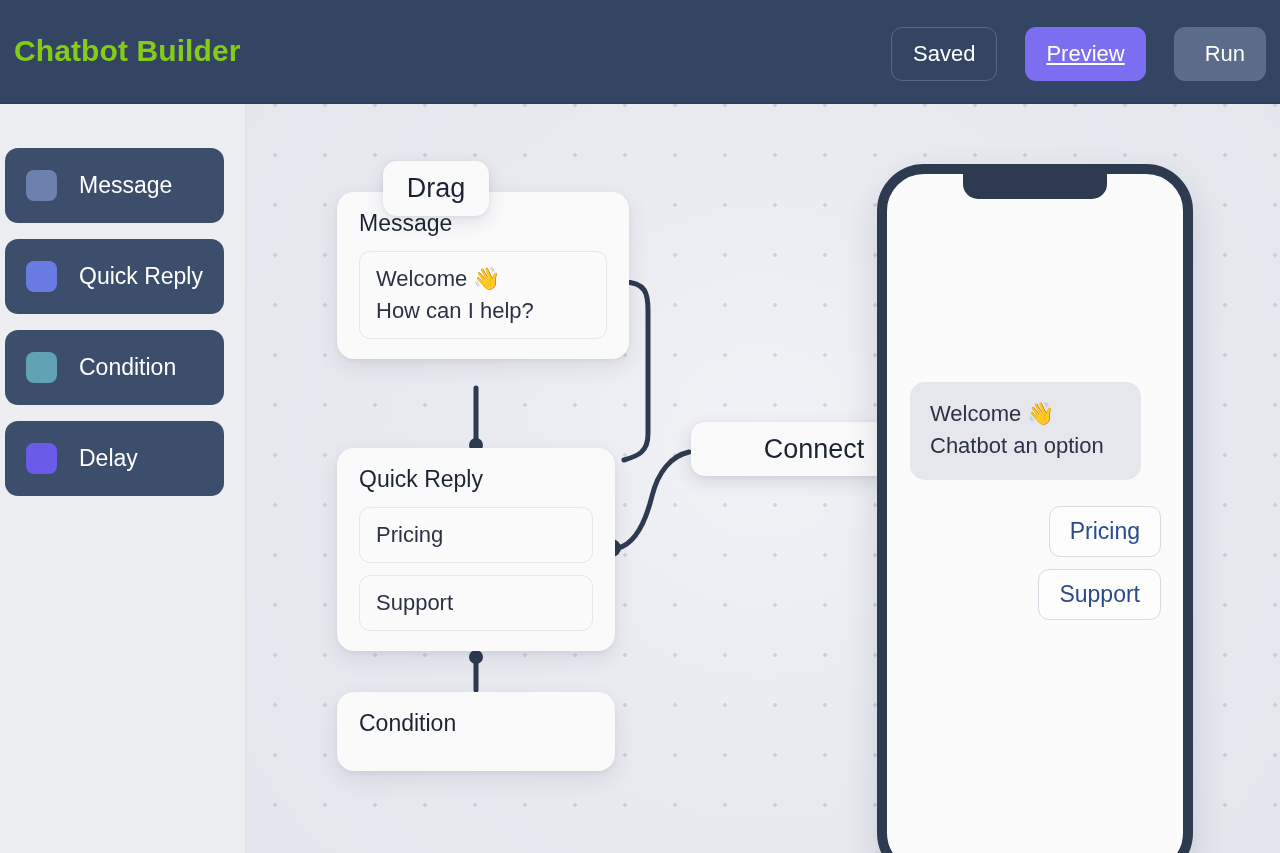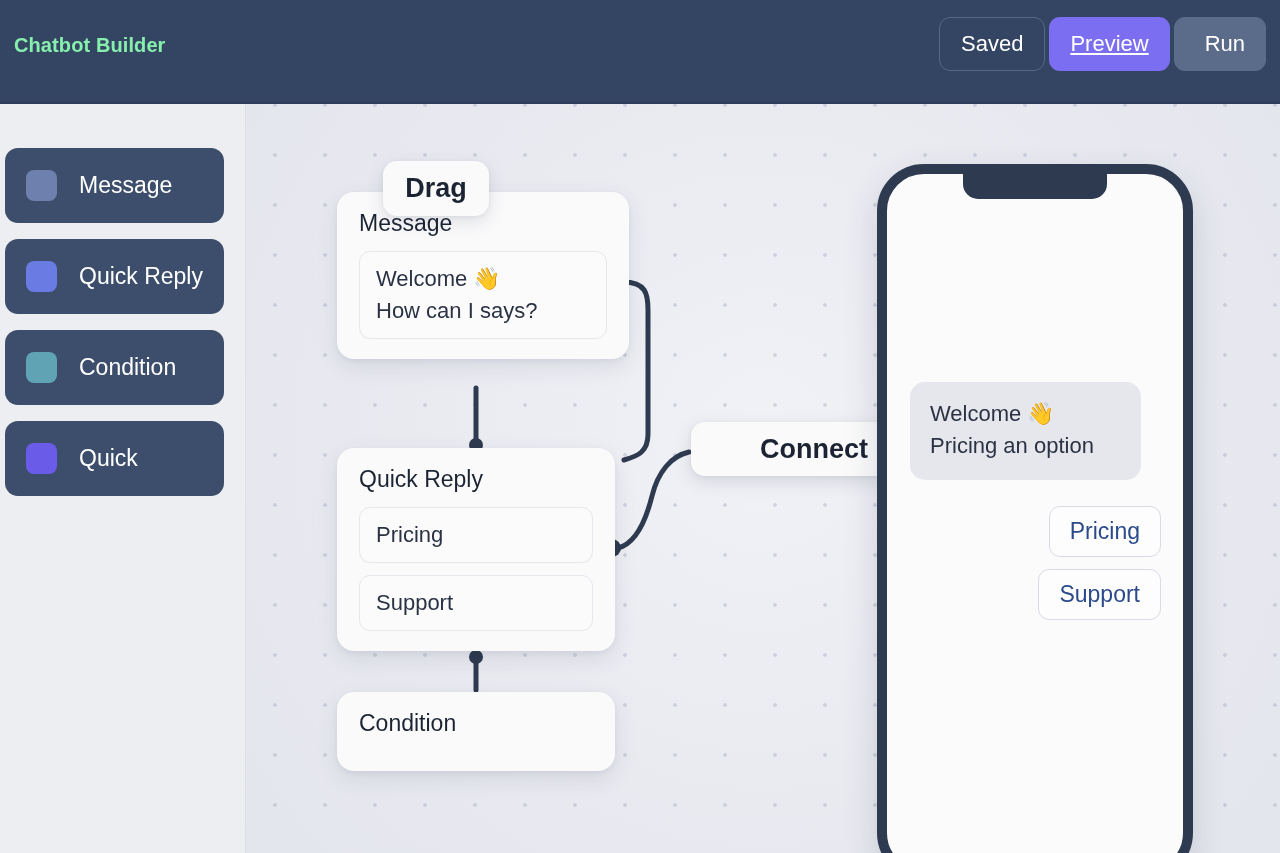--- a/index.html
+++ b/index.html
@@ -28,32 +28,32 @@
     width: 1280px;
     height: 104px;
     background: #344563;
     box-sizing: border-box;
     border-bottom: 2px solid #2e3e5a;
   }
   .app-title {
     position: absolute;
     left: 14px;
     top: 34px;
-    font-size: 20px;
+    font-size: 30px;
     font-weight: bold;
-    color: #86efac;
+    color: #84cc16;
     letter-spacing: 0.1px;
     white-space: nowrap;
   }
   .hdr-actions {
     position: absolute;
     right: 14px;
-    top: 17px;
-    display: flex;
-    gap: 4px;
+    top: 27px;
+    display: flex;
+    gap: 28px;
     align-items: center;
   }
   .btn {
     height: 54px;
     box-sizing: border-box;
     border-radius: 11px;
     display: flex;
     align-items: center;
     justify-content: center;
     font-size: 22px;
@@ -186,21 +186,20 @@
     background: #fafafa;
     border-radius: 14px;
     box-shadow: 0 6px 18px rgba(40,50,80,0.13), 0 1px 4px rgba(40,50,80,0.07);
     display: flex;
     align-items: center;
     justify-content: center;
     font-size: 27px;
     color: #1c2433;
     white-space: nowrap;
     cursor: pointer;
-    font-weight: bold;
   }
   #badge-drag    { left: 137px; top: 57px;  width: 106px; height: 55px; }
   #badge-connect { left: 445px; top: 318px; width: 150px; height: 54px; padding-left: 48px; }
 
   
   .phone {
     position: absolute;
     left: 631px;
     top: 60px;
     width: 316px;
@@ -293,21 +292,21 @@
         <span class="palette-label">Quick Reply</span>
       </div>
 
       <div class="palette-item">
         <span class="swatch" style="background:#5fa3b5"></span>
         <span class="palette-label">Condition</span>
       </div>
 
       <div class="palette-item">
         <span class="swatch" style="background:#6a5ce8"></span>
-        <span class="palette-label">Quick</span>
+        <span class="palette-label">Delay</span>
       </div>
 
     </div>
   </div>
 
   <div class="canvas">
     <div class="dots"></div>
 
     <svg class="edges" viewBox="0 0 1034 749">
 
@@ -319,21 +318,21 @@
 
       <path d="M377,178 C400,178 402,190 402,206 L402,330 C402,348 392,352 378,356" stroke="#2e3a4f" stroke-width="5" fill="none" stroke-linecap="round"></path>
       <path d="M443,348 C425,352 412,368 406,392 C399,420 388,440 372,444" stroke="#2e3a4f" stroke-width="5" fill="none" stroke-linecap="round"></path>
       <circle cx="366" cy="444" r="9" fill="#2e3a4f"></circle>
     </svg>
 
     <div class="node" id="node-message">
       <div class="node-title">Message</div>
       <div class="node-field">
         <div class="field-line">Welcome 👋</div>
-        <div class="field-line">How can I says?</div>
+        <div class="field-line">How can I help?</div>
       </div>
     </div>
 
     <div class="node" id="node-quick">
       <div class="node-title">Quick Reply</div>
       <div class="node-field">
         <div class="field-line">Pricing</div>
       </div>
       <div class="node-field">
         <div class="field-line">Support</div>
@@ -345,21 +344,21 @@
     </div>
 
     <div class="badge" id="badge-drag">Drag</div>
     <div class="badge" id="badge-connect">Connect</div>
 
     <div class="phone">
       <div class="notch"></div>
       <div class="phone-screen">
         <div class="bubble">
           <div class="bubble-line">Welcome 👋</div>
-          <div class="bubble-line">Pricing an option</div>
+          <div class="bubble-line">Chatbot an option</div>
         </div>
         <div class="qr-chips">
           <div class="qr-chip">Pricing</div>
           <div class="qr-chip">Support</div>
         </div>
       </div>
     </div>
 
   </div>
 </div>

